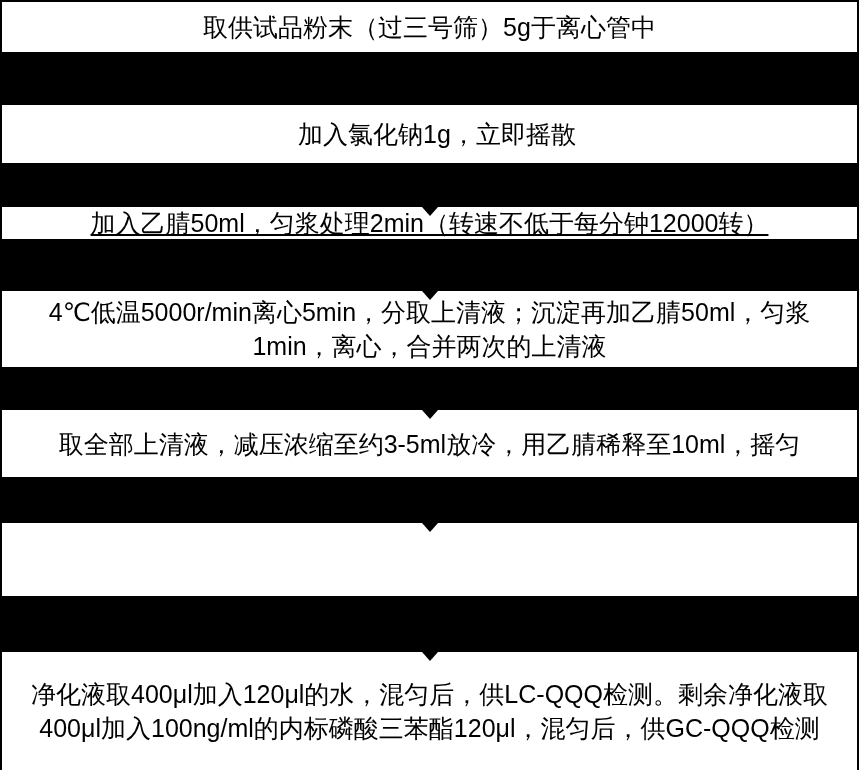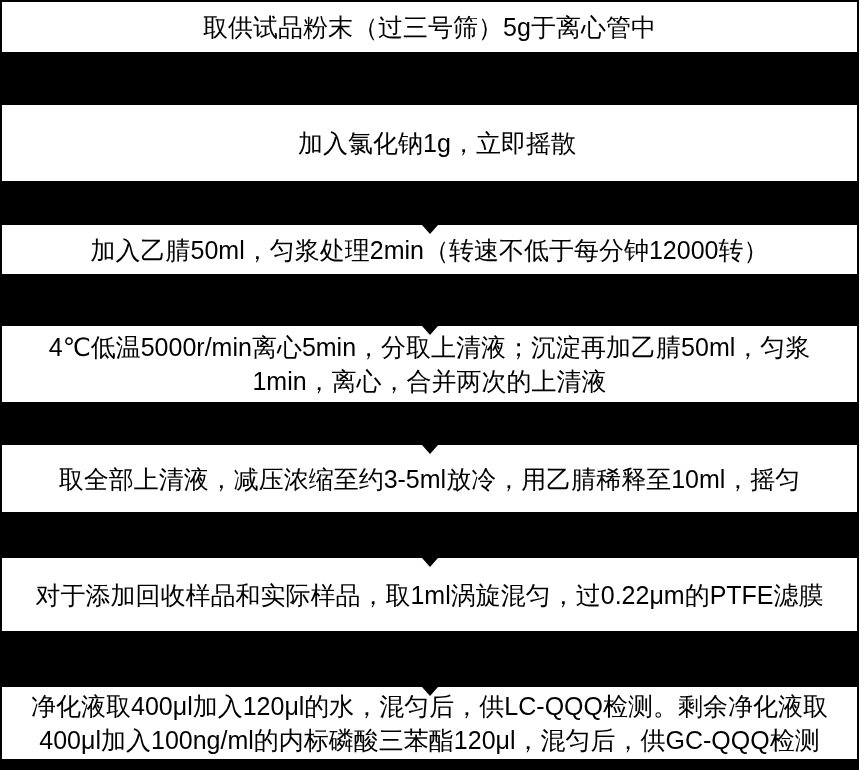--- a/index.html
+++ b/index.html
@@ -31,31 +31,31 @@
     box-sizing: border-box;
     flex: 0 0 auto;
   }
   .spacer {
     flex: 0 0 auto;
     background: #000000;
   }
   
   .step-1 { height: 50px; }
   .sp-1   { height: 53px; }
-  .step-2 { height: 76px; padding-left: 35px; }
+  .step-2 { height: 58px; padding-left: 35px; }
   .sp-2   { height: 44px; }
-  .step-3 { height: 49px; }
+  .step-3 { height: 32px; text-decoration: underline; }
   .sp-3   { height: 52px; }
   .step-4 { height: 76px; }
   .sp-4   { height: 43px; }
   .step-5 { height: 67px; text-align: center; }
   .sp-5   { height: 46px; }
   .step-6 { height: 73px; }
   .sp-6   { height: 56px; }
-  .step-7 { height: 72px; }
+  .step-7 { height: 118px; }
 
   .arrowhead {
     position: absolute;
     top: 0;
     left: 50%;
     transform: translateX(-50%);
     width: 0;
     height: 0;
     border-left: 8px solid transparent;
     border-right: 8px solid transparent;
@@ -99,21 +99,20 @@
 
   <div class="step step-5">
     <span class="arrowhead"></span>
     <span class="step-text">取全部上清液，减压浓缩至约3-5ml放冷，用乙腈稀释至10ml，摇匀</span>
   </div>
 
   <div class="spacer sp-5"></div>
 
   <div class="step step-6">
     <span class="arrowhead"></span>
-    <span class="step-text">对于添加回收样品和实际样品，取1ml涡旋混匀，过0.22μm的PTFE滤膜</span>
   </div>
 
   <div class="spacer sp-6"></div>
 
   <div class="step step-7">
     <span class="arrowhead"></span>
     <span class="step-text">净化液取400μl加入120μl的水，混匀后，供LC-QQQ检测。剩余净化液取400μl加入100ng/ml的内标磷酸三苯酯120μl，混匀后，供GC-QQQ检测</span>
   </div>
 
 </div>

